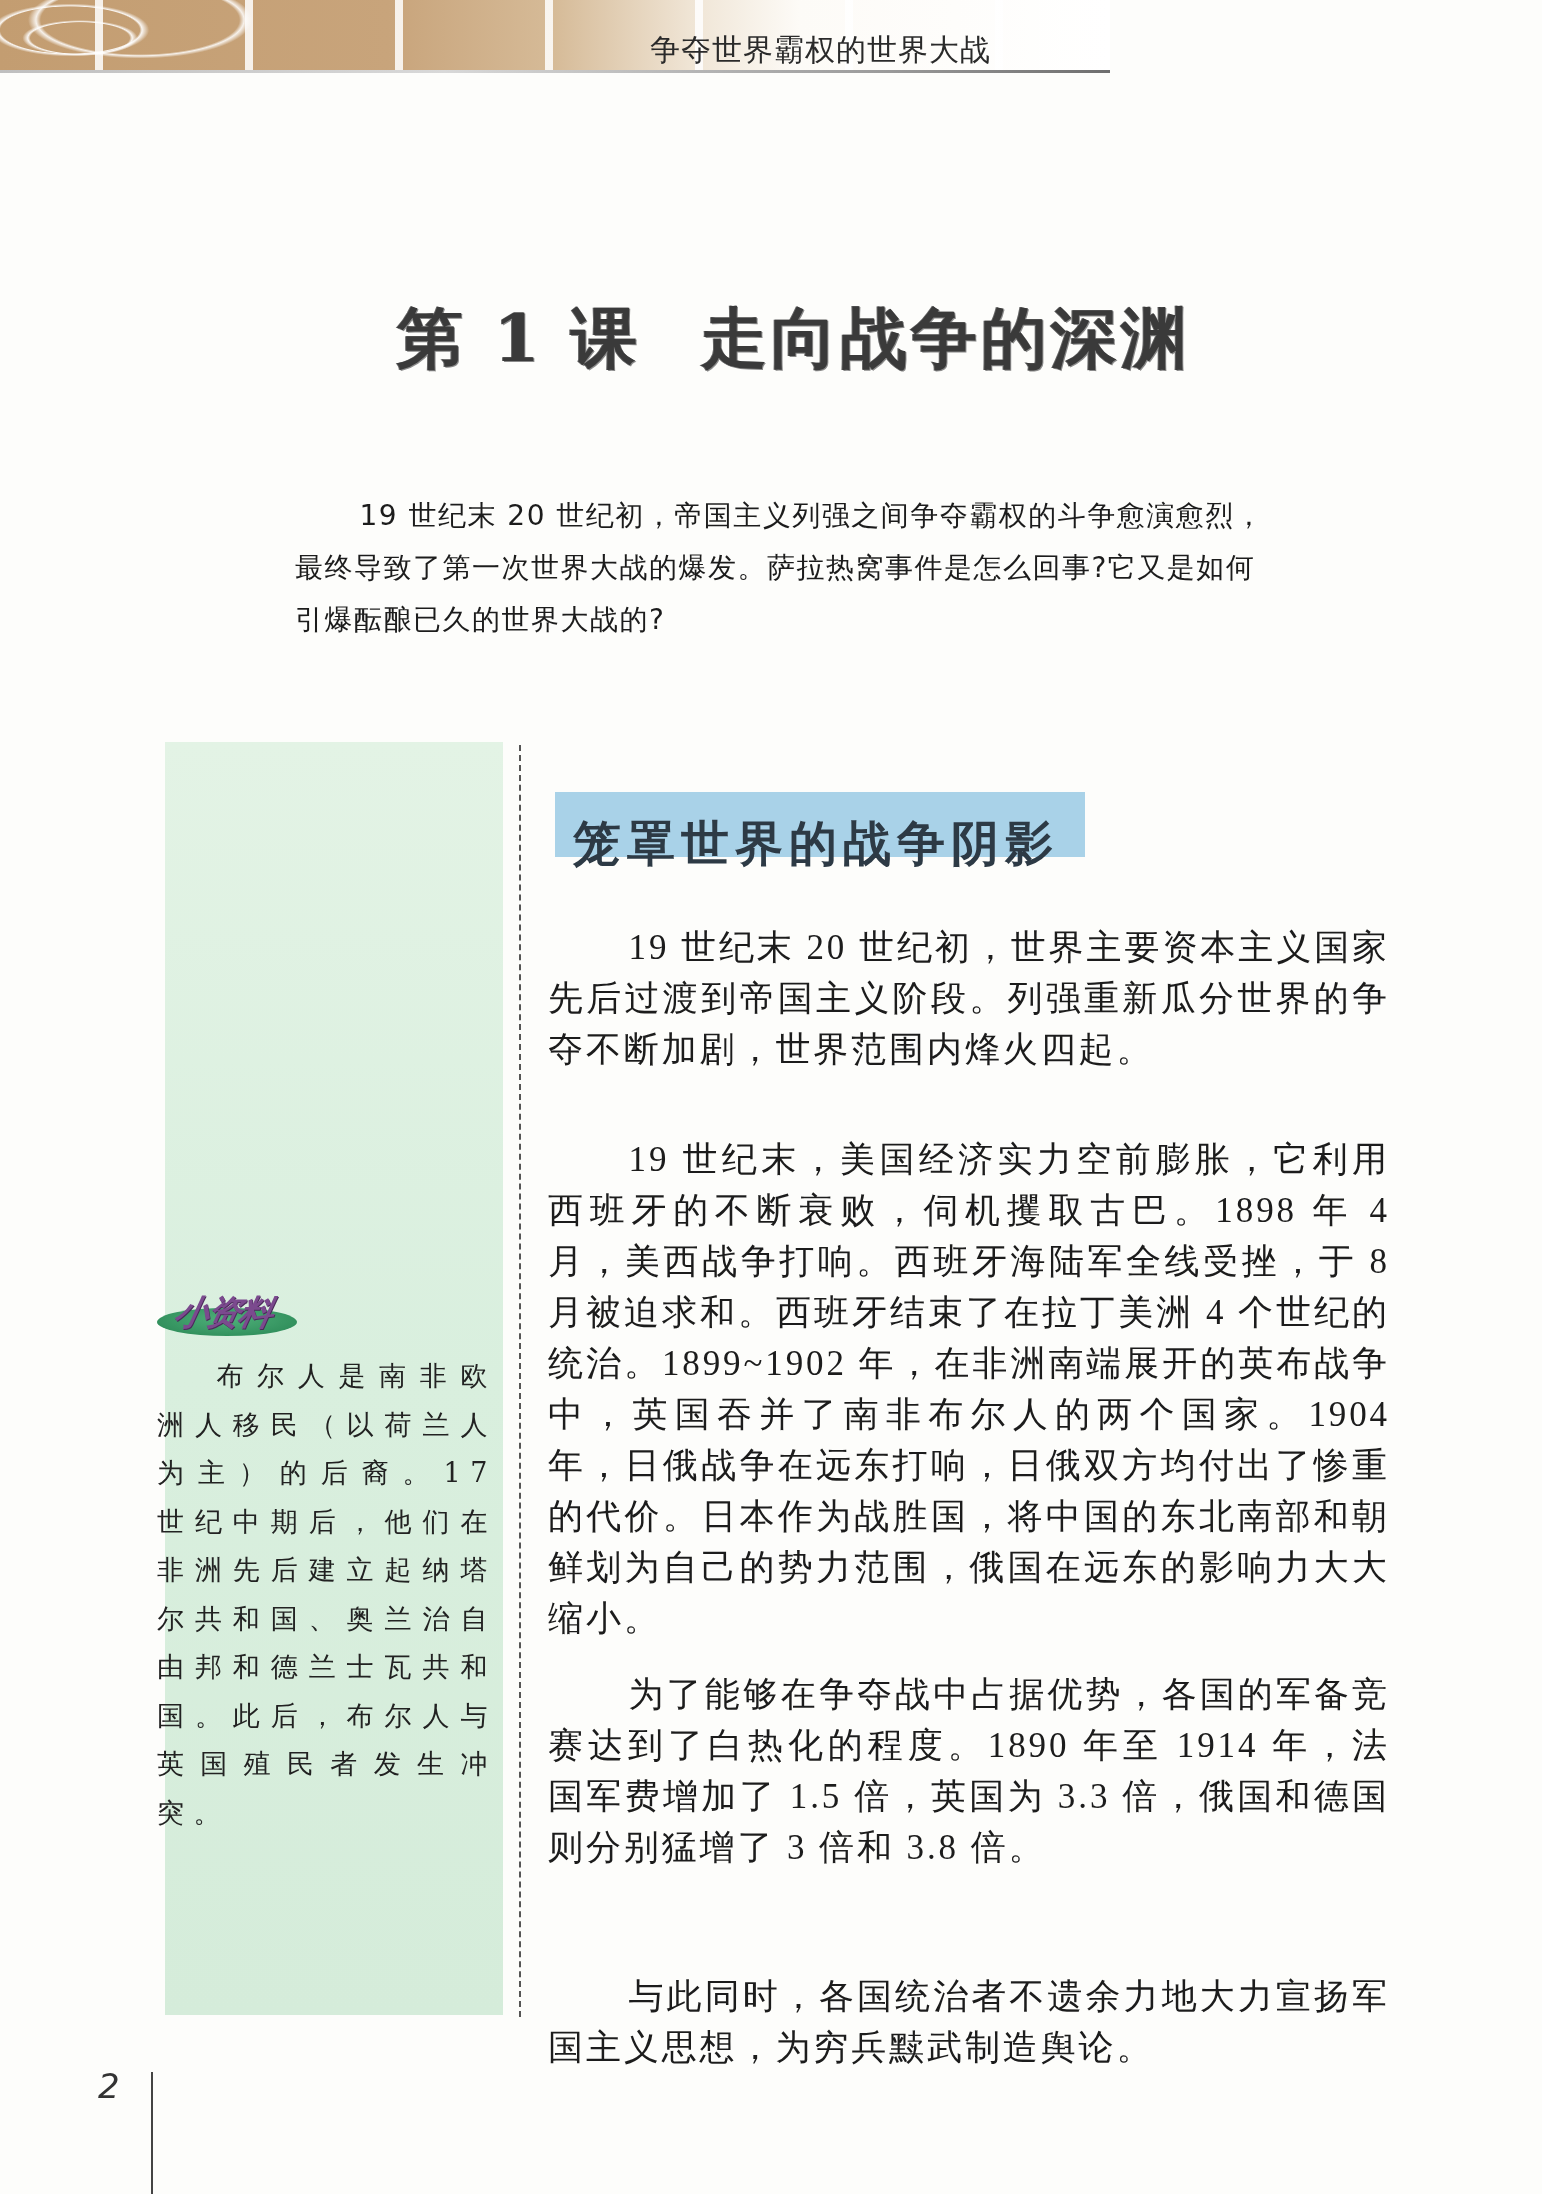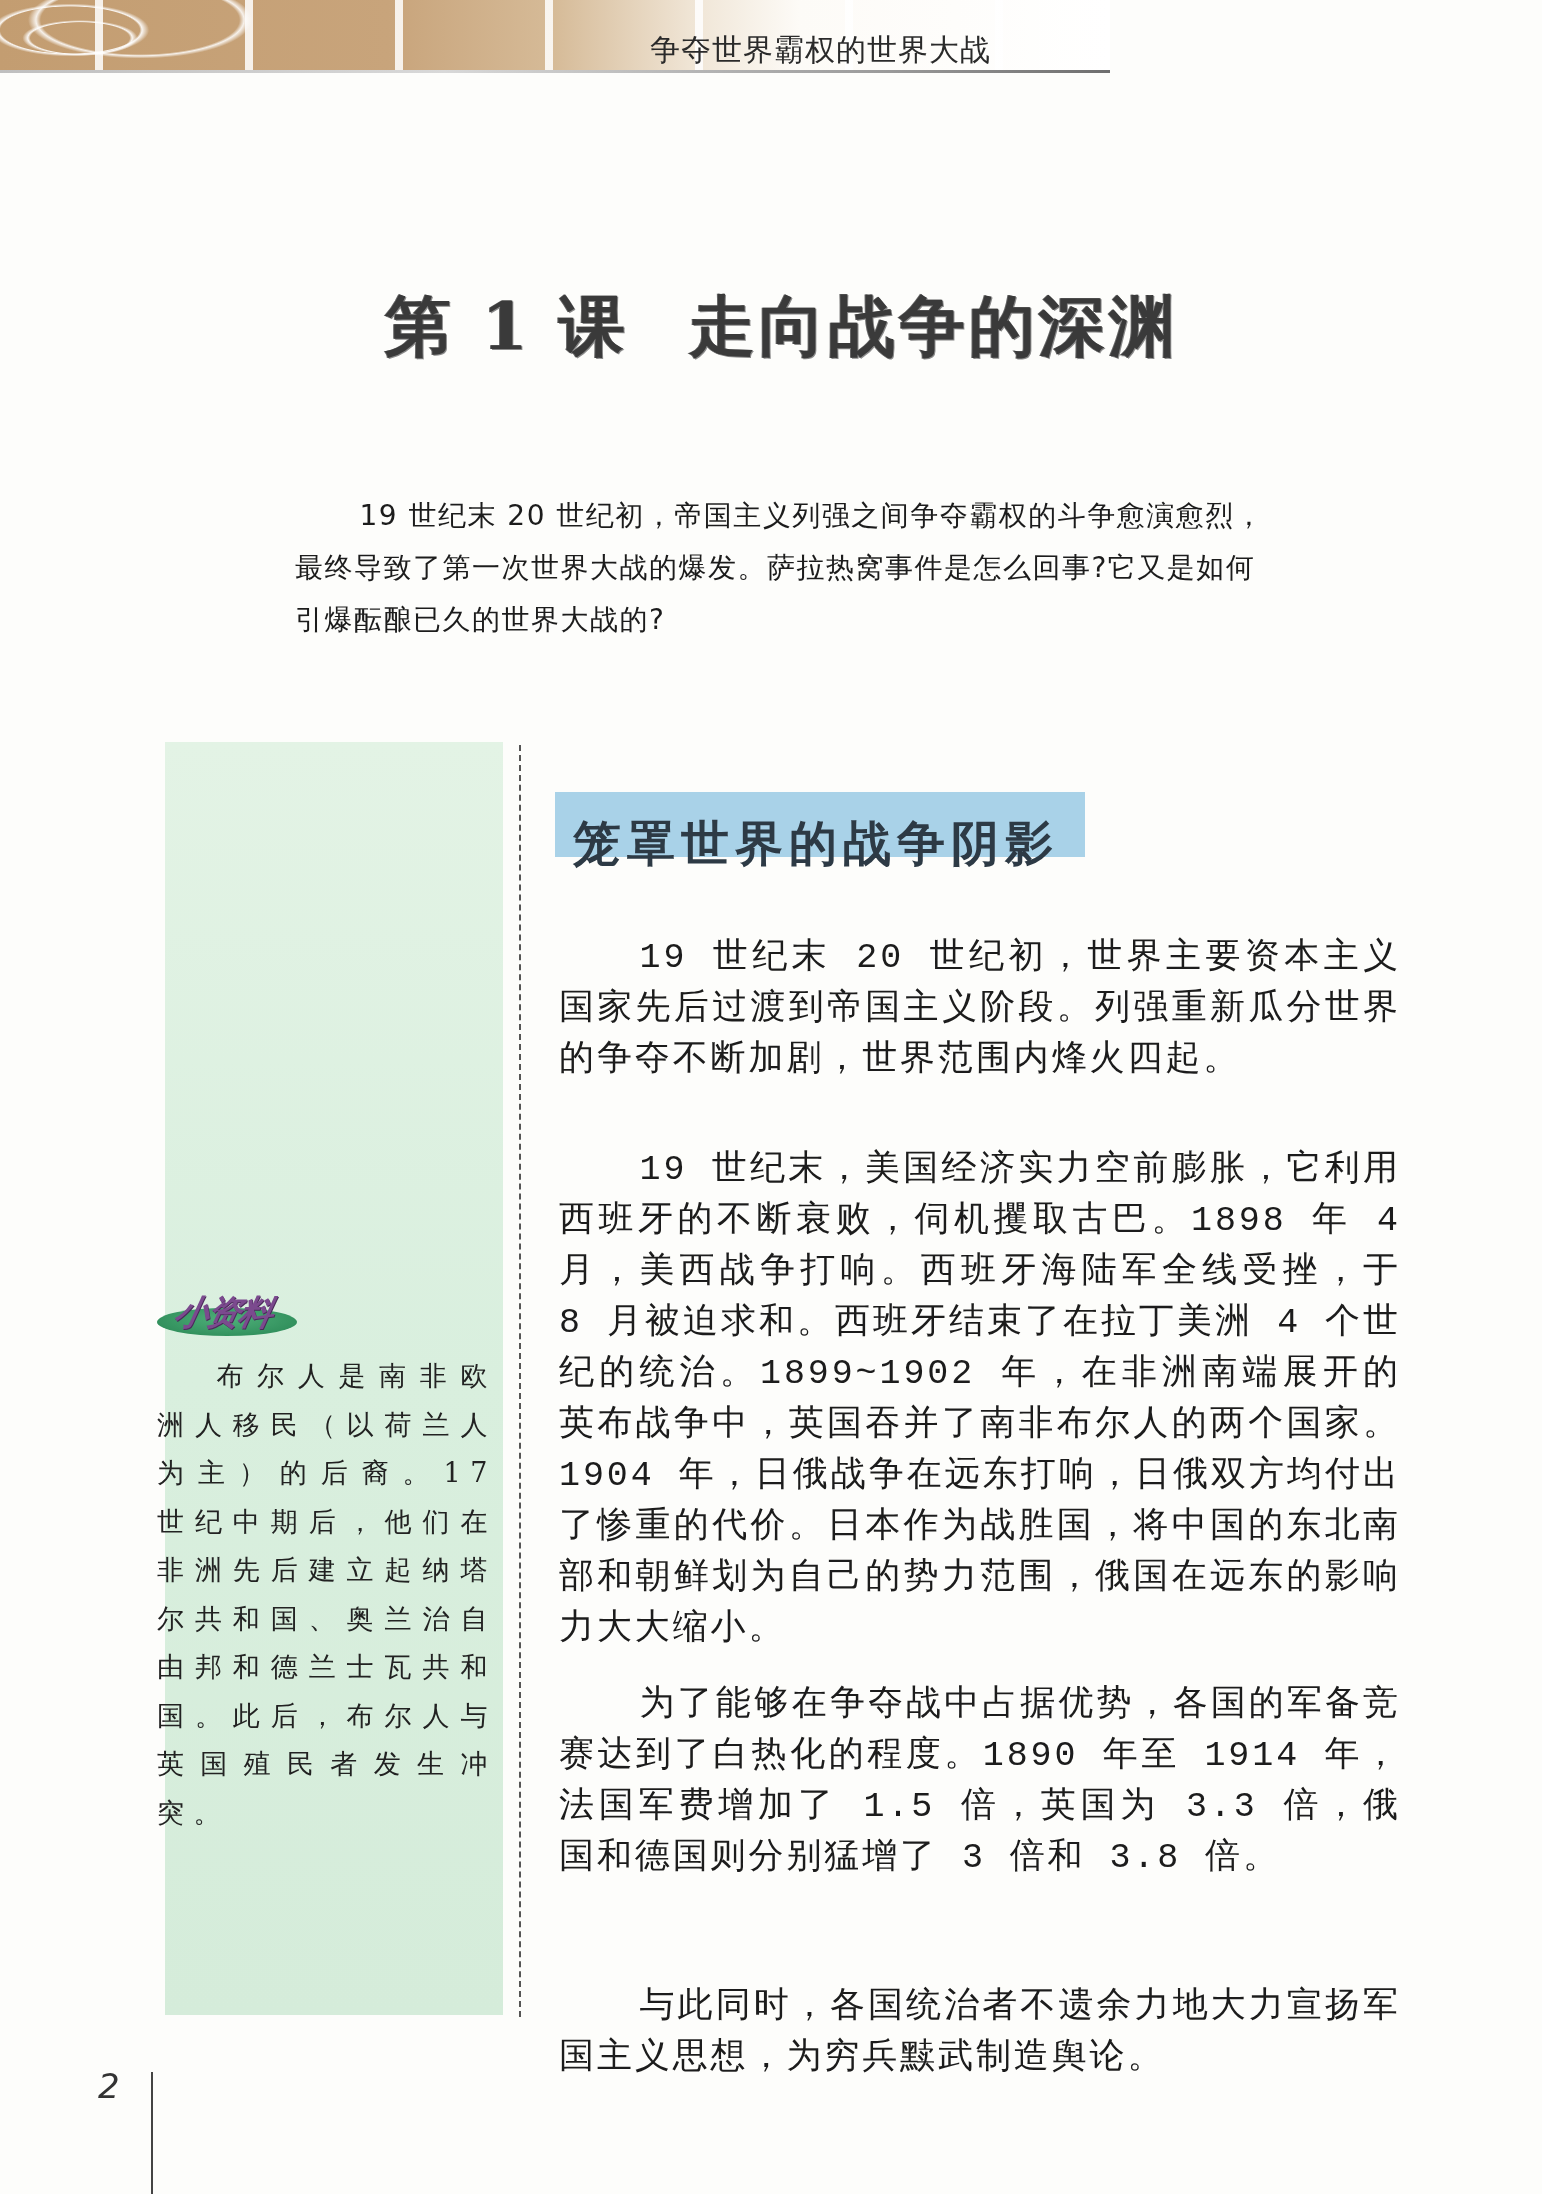--- a/index.html
+++ b/index.html
@@ -154,22 +154,22 @@
     font-weight: bold;
     font-size: 48px;
     letter-spacing: 6px;
     color: #2d3a45;
     white-space: nowrap;
   }
   .body-para {
     position: absolute;
     left: 548px;
     width: 842px;
-    margin: 11px;
-    font-family: Liberation Mono, monospace;
+    margin: 0;
+    font-family: Liberation Serif, serif;
     font-size: 35px;
     line-height: 51px;
     letter-spacing: 2.9px;
     color: #1c1c1c;
     text-indent: 2.3em;
     text-align: justify;
   }
   .p1 { top: 922px; }
   .p2 { top: 1134px; }
   .p3 { top: 1669px; }
@@ -193,21 +193,21 @@
     border-left: 2px solid #444;
   }
 </style>
 </head>
 <body>
 
 <div class="header-band">
   <span class="header-title">争夺世界霸权的世界大战</span>
 </div>
 
-<h1 class="lesson-title" style="margin:0;">
+<h1 class="lesson-title" style="margin:12px;">
   <span>第 1 课</span><span class="gap"></span><span>走向战争的深渊</span>
 </h1>
 
 <p class="intro">19 世纪末 20 世纪初，帝国主义列强之间争夺霸权的斗争愈演愈烈，最终导致了第一次世界大战的爆发。萨拉热窝事件是怎么回事?它又是如何引爆酝酿已久的世界大战的?</p>
 
 <aside class="sidebar">
   <div class="badge">
     <div class="badge-ellipse"></div>
     <span class="badge-text">小资料</span>
   </div>

